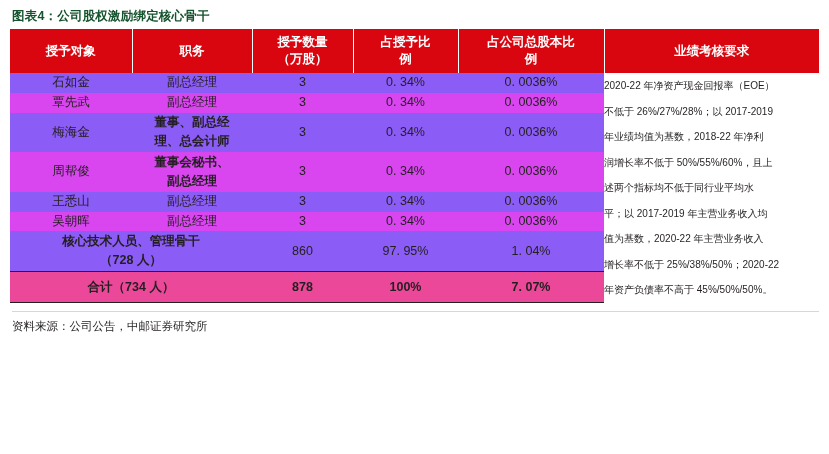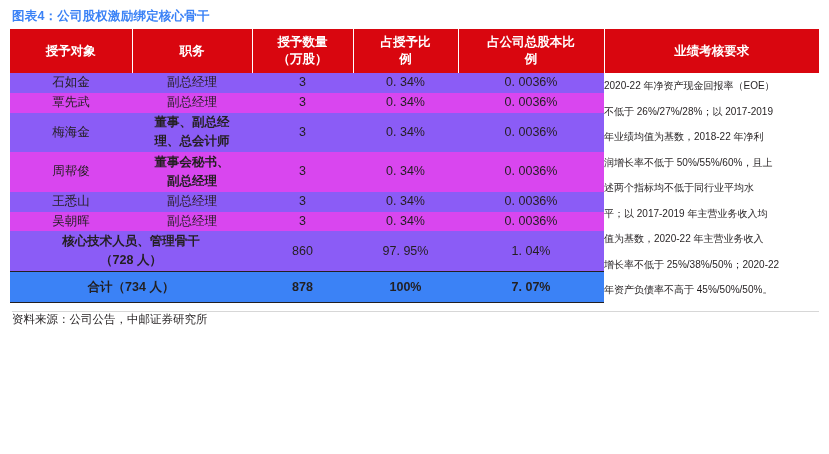--- a/index.html
+++ b/index.html
@@ -17,21 +17,21 @@
   .page {
     position: relative;
     width: 829px;
     height: 454px;
     box-sizing: border-box;
     padding: 6px 10px 0 10px;
   }
   .fig-title {
     font-size: 12.5px;
     font-weight: bold;
-    color: #3b82f6;
+    color: #14532d;
     letter-spacing: 0.2px;
     margin: 2px 0 5px 2px;
     line-height: 16px;
   }
   table.kt {
     border-collapse: collapse;
     width: 809px;
     table-layout: fixed;
   }
   table.kt td, table.kt th {
@@ -76,31 +76,32 @@
     color: #231f20;
     background: #ffffff !important;
   }
   .crit-lines div {
     white-space: nowrap;
   }
   tr.total td {
     font-weight: bold;
     border-top: 1px solid #231f20;
     border-bottom: 1px solid #231f20;
-    background: #3b82f6;
+    background: #ec4899;
     height: 30px;
   }
   .twoline span {
     display: block;
     font-weight: bold;
   }
   .source {
     font-size: 11.5px;
     color: #231f20;
     margin-top: 8px;
+    padding-top: 7px;
     margin-left: 2px;
     border-top: 1px solid #d7d7d7;
     line-height: 15px;
   }
   .hdr-sub {
     display: block;
   }
 </style>
 </head>
 <body>

